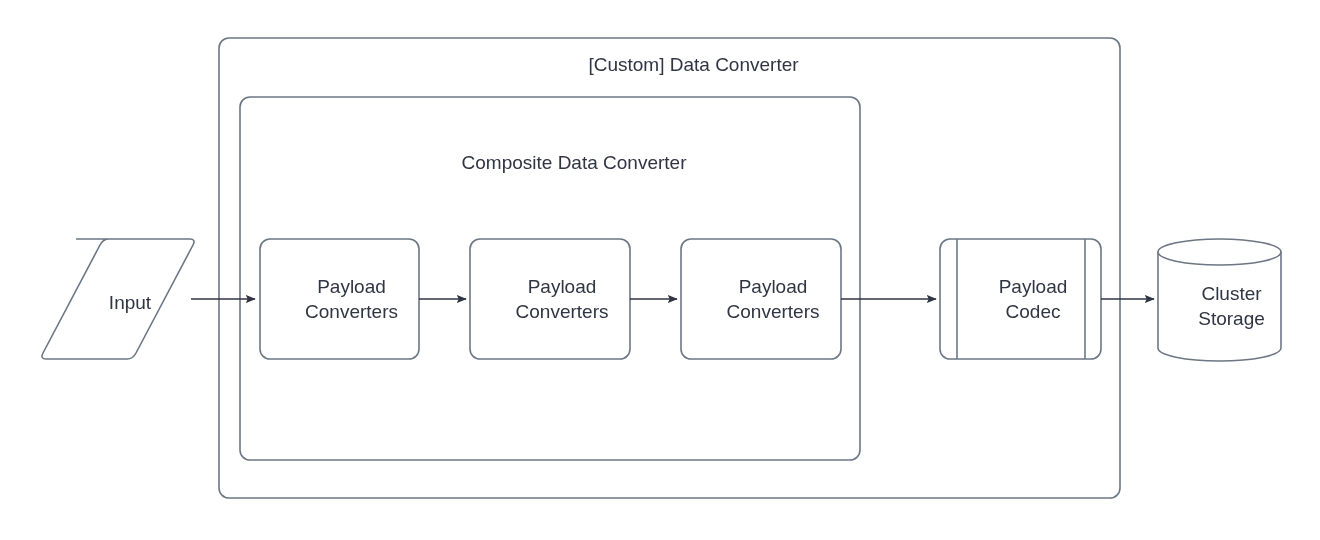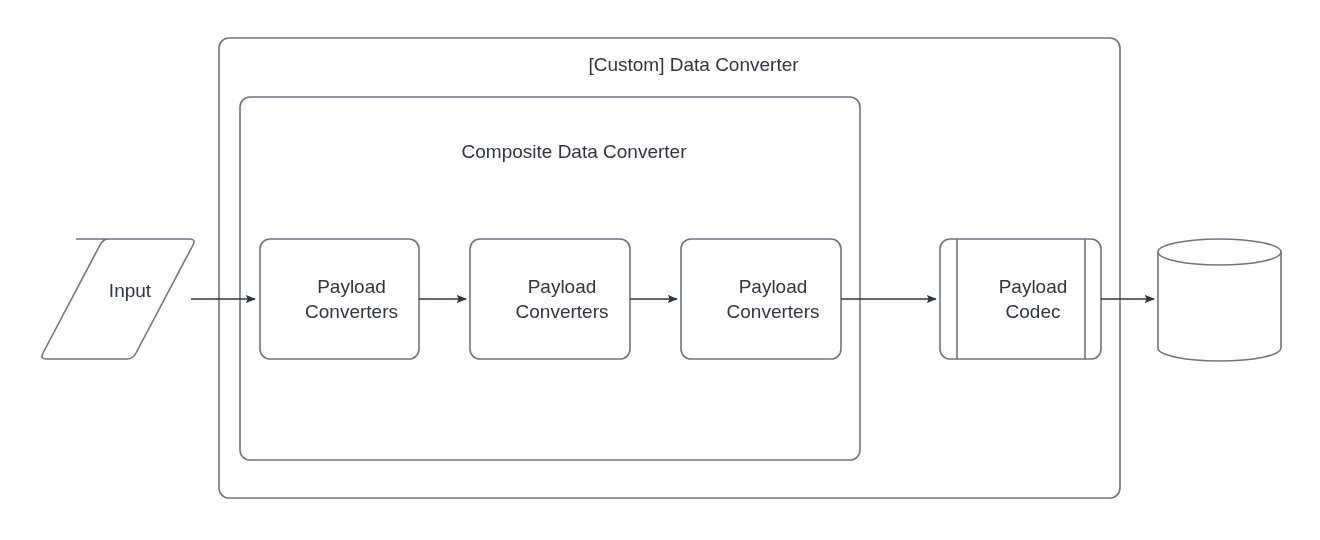--- a/index.html
+++ b/index.html
@@ -102,23 +102,23 @@
 
     <line x1="191" y1="299" x2="255" y2="299" class="edge-line" marker-end="url(#arrowhead)"></line>
     <line x1="419" y1="299" x2="466" y2="299" class="edge-line" marker-end="url(#arrowhead)"></line>
     <line x1="630" y1="299" x2="677" y2="299" class="edge-line" marker-end="url(#arrowhead)"></line>
     <line x1="841" y1="299" x2="936" y2="299" class="edge-line" marker-end="url(#arrowhead)"></line>
     <line x1="1101" y1="299" x2="1154" y2="299" class="edge-line" marker-end="url(#arrowhead)"></line>
   </svg>
 
   <div class="lbl lbl-container" style="left:219px; top:52px; width:901px;">[Custom] Data Converter</div>
 
-  <div class="lbl lbl-container" style="left:240px; top:139px; width:620px;">Composite Data Converter</div>
+  <div class="lbl lbl-container" style="left:240px; top:150px; width:620px;">Composite Data Converter</div>
 
-  <div class="center-block" style="left:40px; top:231px; width:156px; height:120px;justify-content:flex-end;">
+  <div class="center-block" style="left:40px; top:243px; width:156px; height:120px;justify-content:flex-end;">
     <div class="lbl lbl-node" style="position:static; width:156px;">Input</div>
   </div>
 
   <div class="center-block" style="left:260px; top:239px; width:159px; height:120px;">
     <div class="lbl lbl-node" style="position:static; width:159px;">Payload
 Converters</div>
   </div>
 
   <div class="center-block" style="left:470px; top:239px; width:160px; height:120px;">
     <div class="lbl lbl-node" style="position:static; width:160px;">Payload
@@ -128,14 +128,18 @@
   <div class="center-block" style="left:681px; top:239px; width:160px; height:120px;">
     <div class="lbl lbl-node" style="position:static; width:160px;">Payload
 Converters</div>
   </div>
 
   <div class="center-block" style="left:957px; top:239px; width:128px; height:120px;">
     <div class="lbl lbl-node" style="position:static; width:128px;">Payload
 Codec</div>
   </div>
 
+  <div class="center-block" style="left:1158px; top:252px; width:123px; height:108px;">
+    <div class="lbl lbl-node" style="position:static; width:123px;">Cluster
+Storage</div>
+  </div>
 
 </div>
 
 </body></html>

